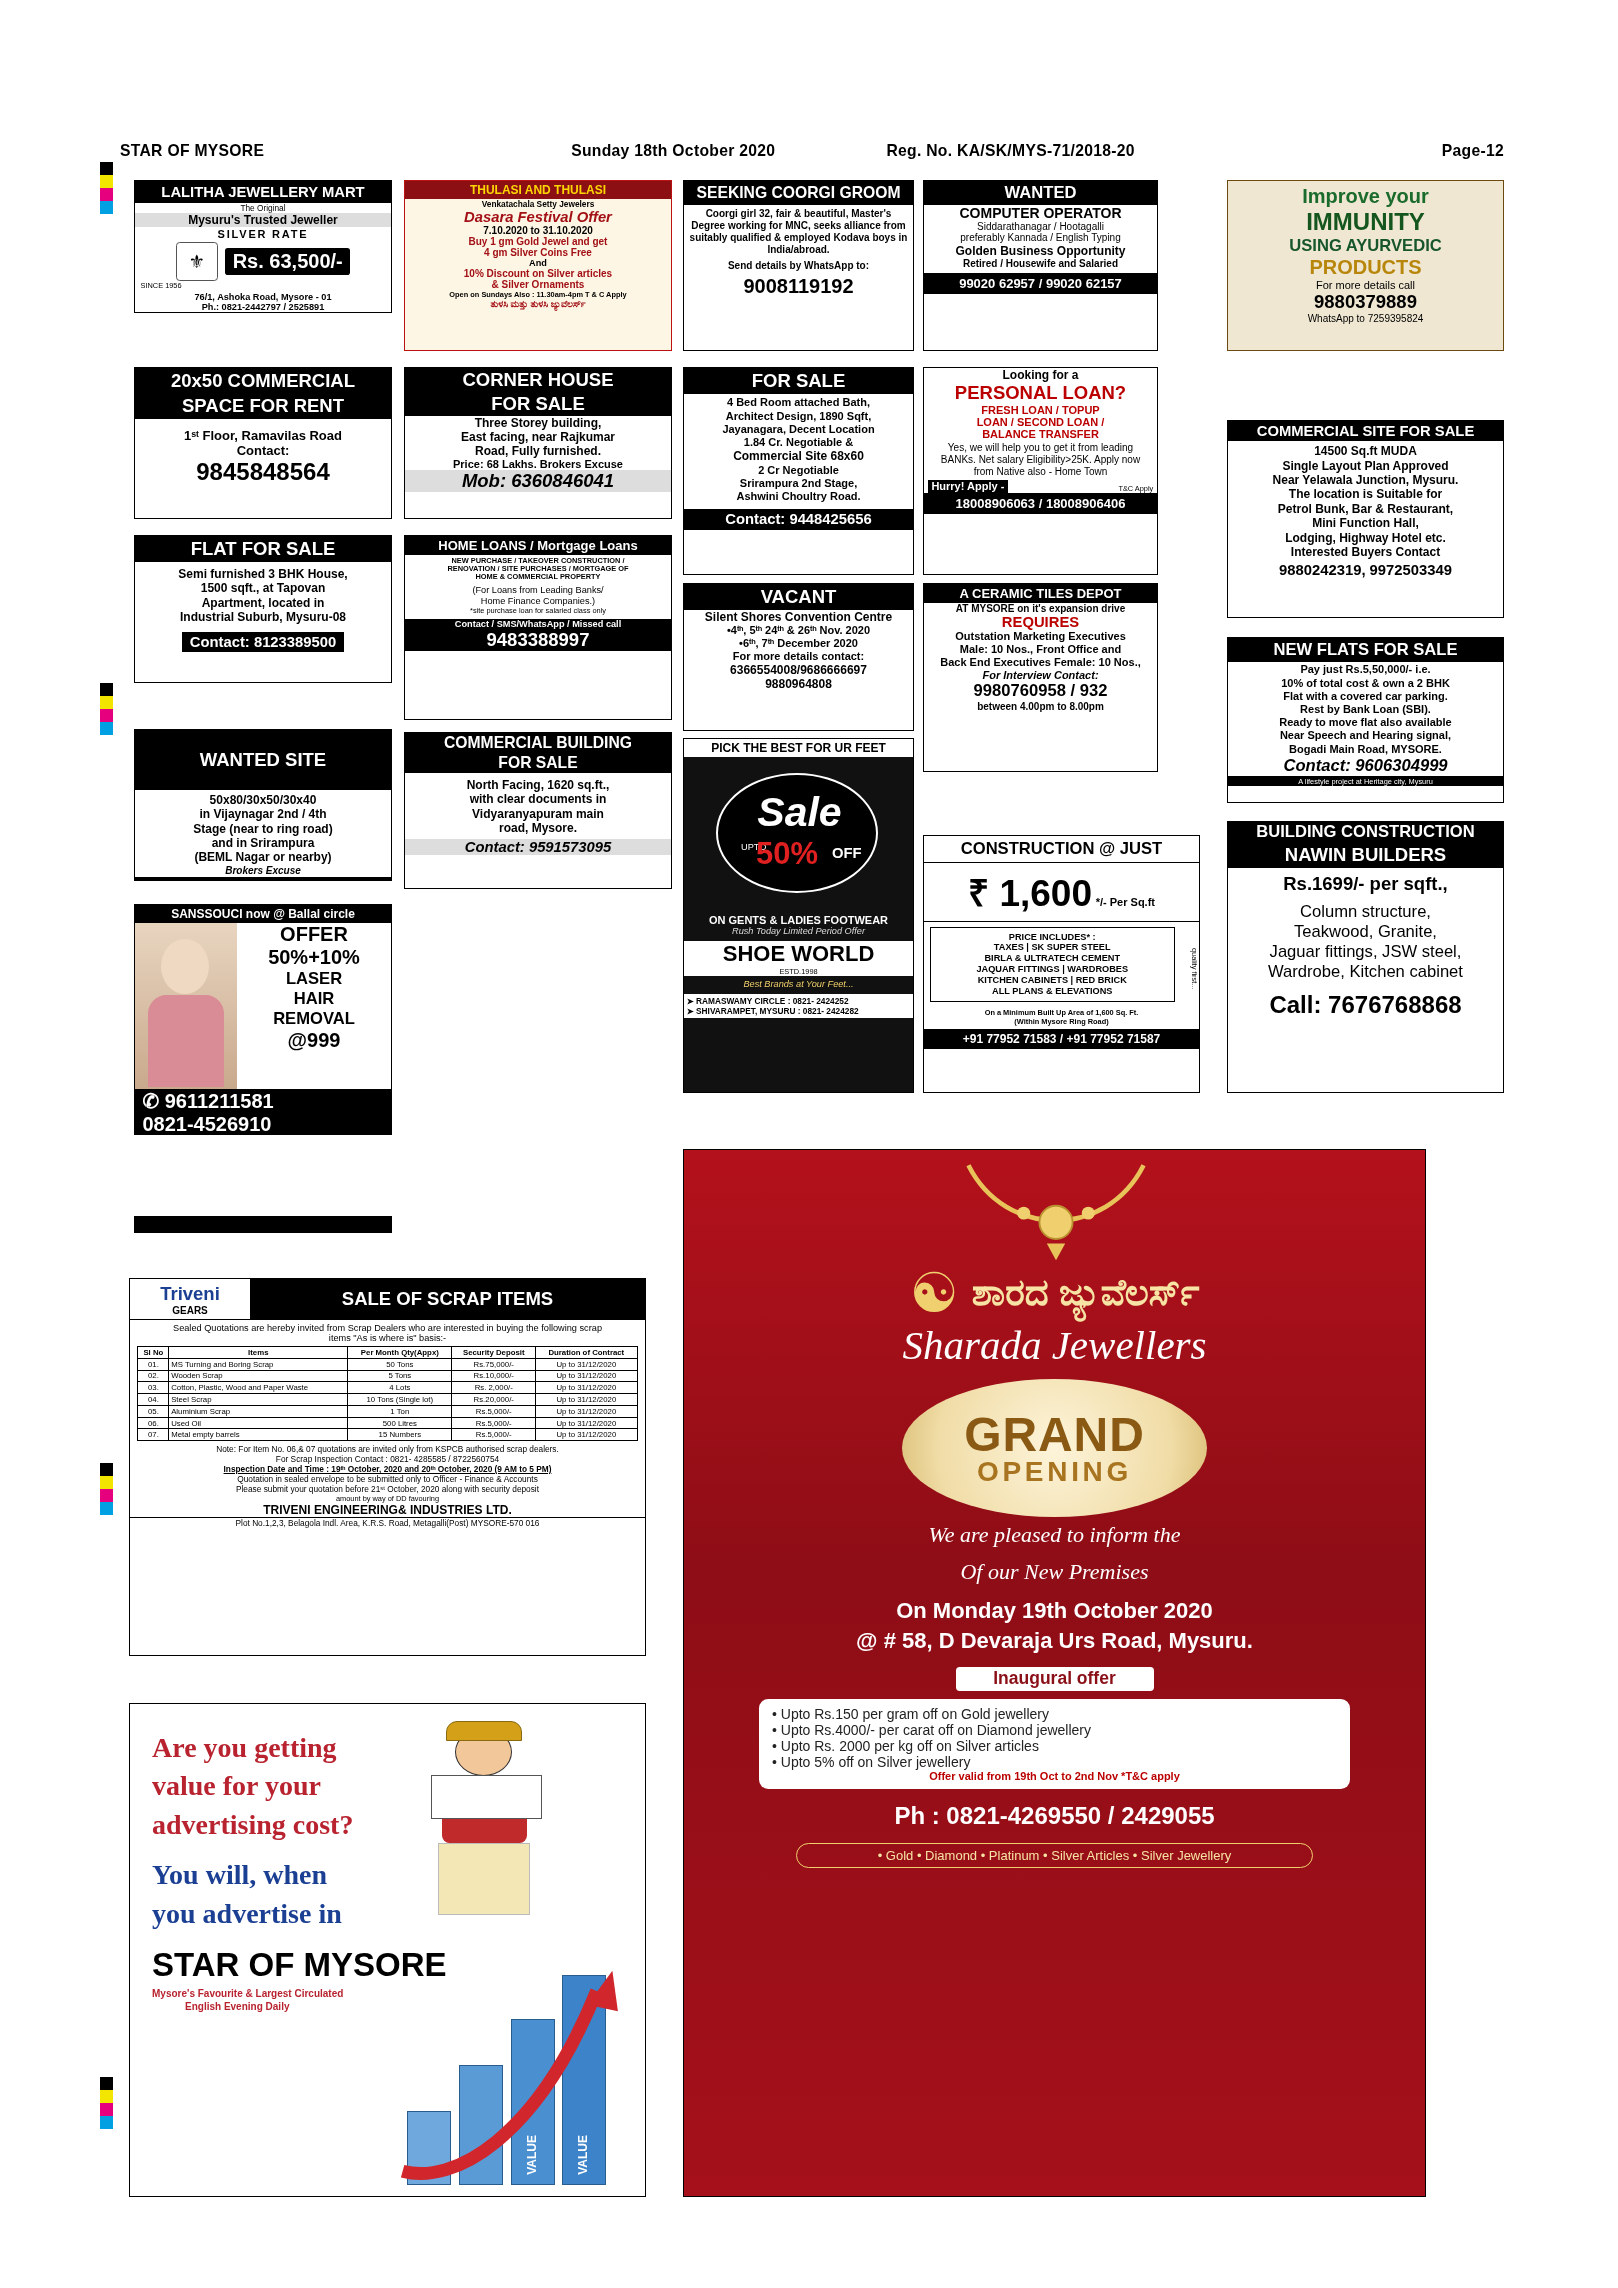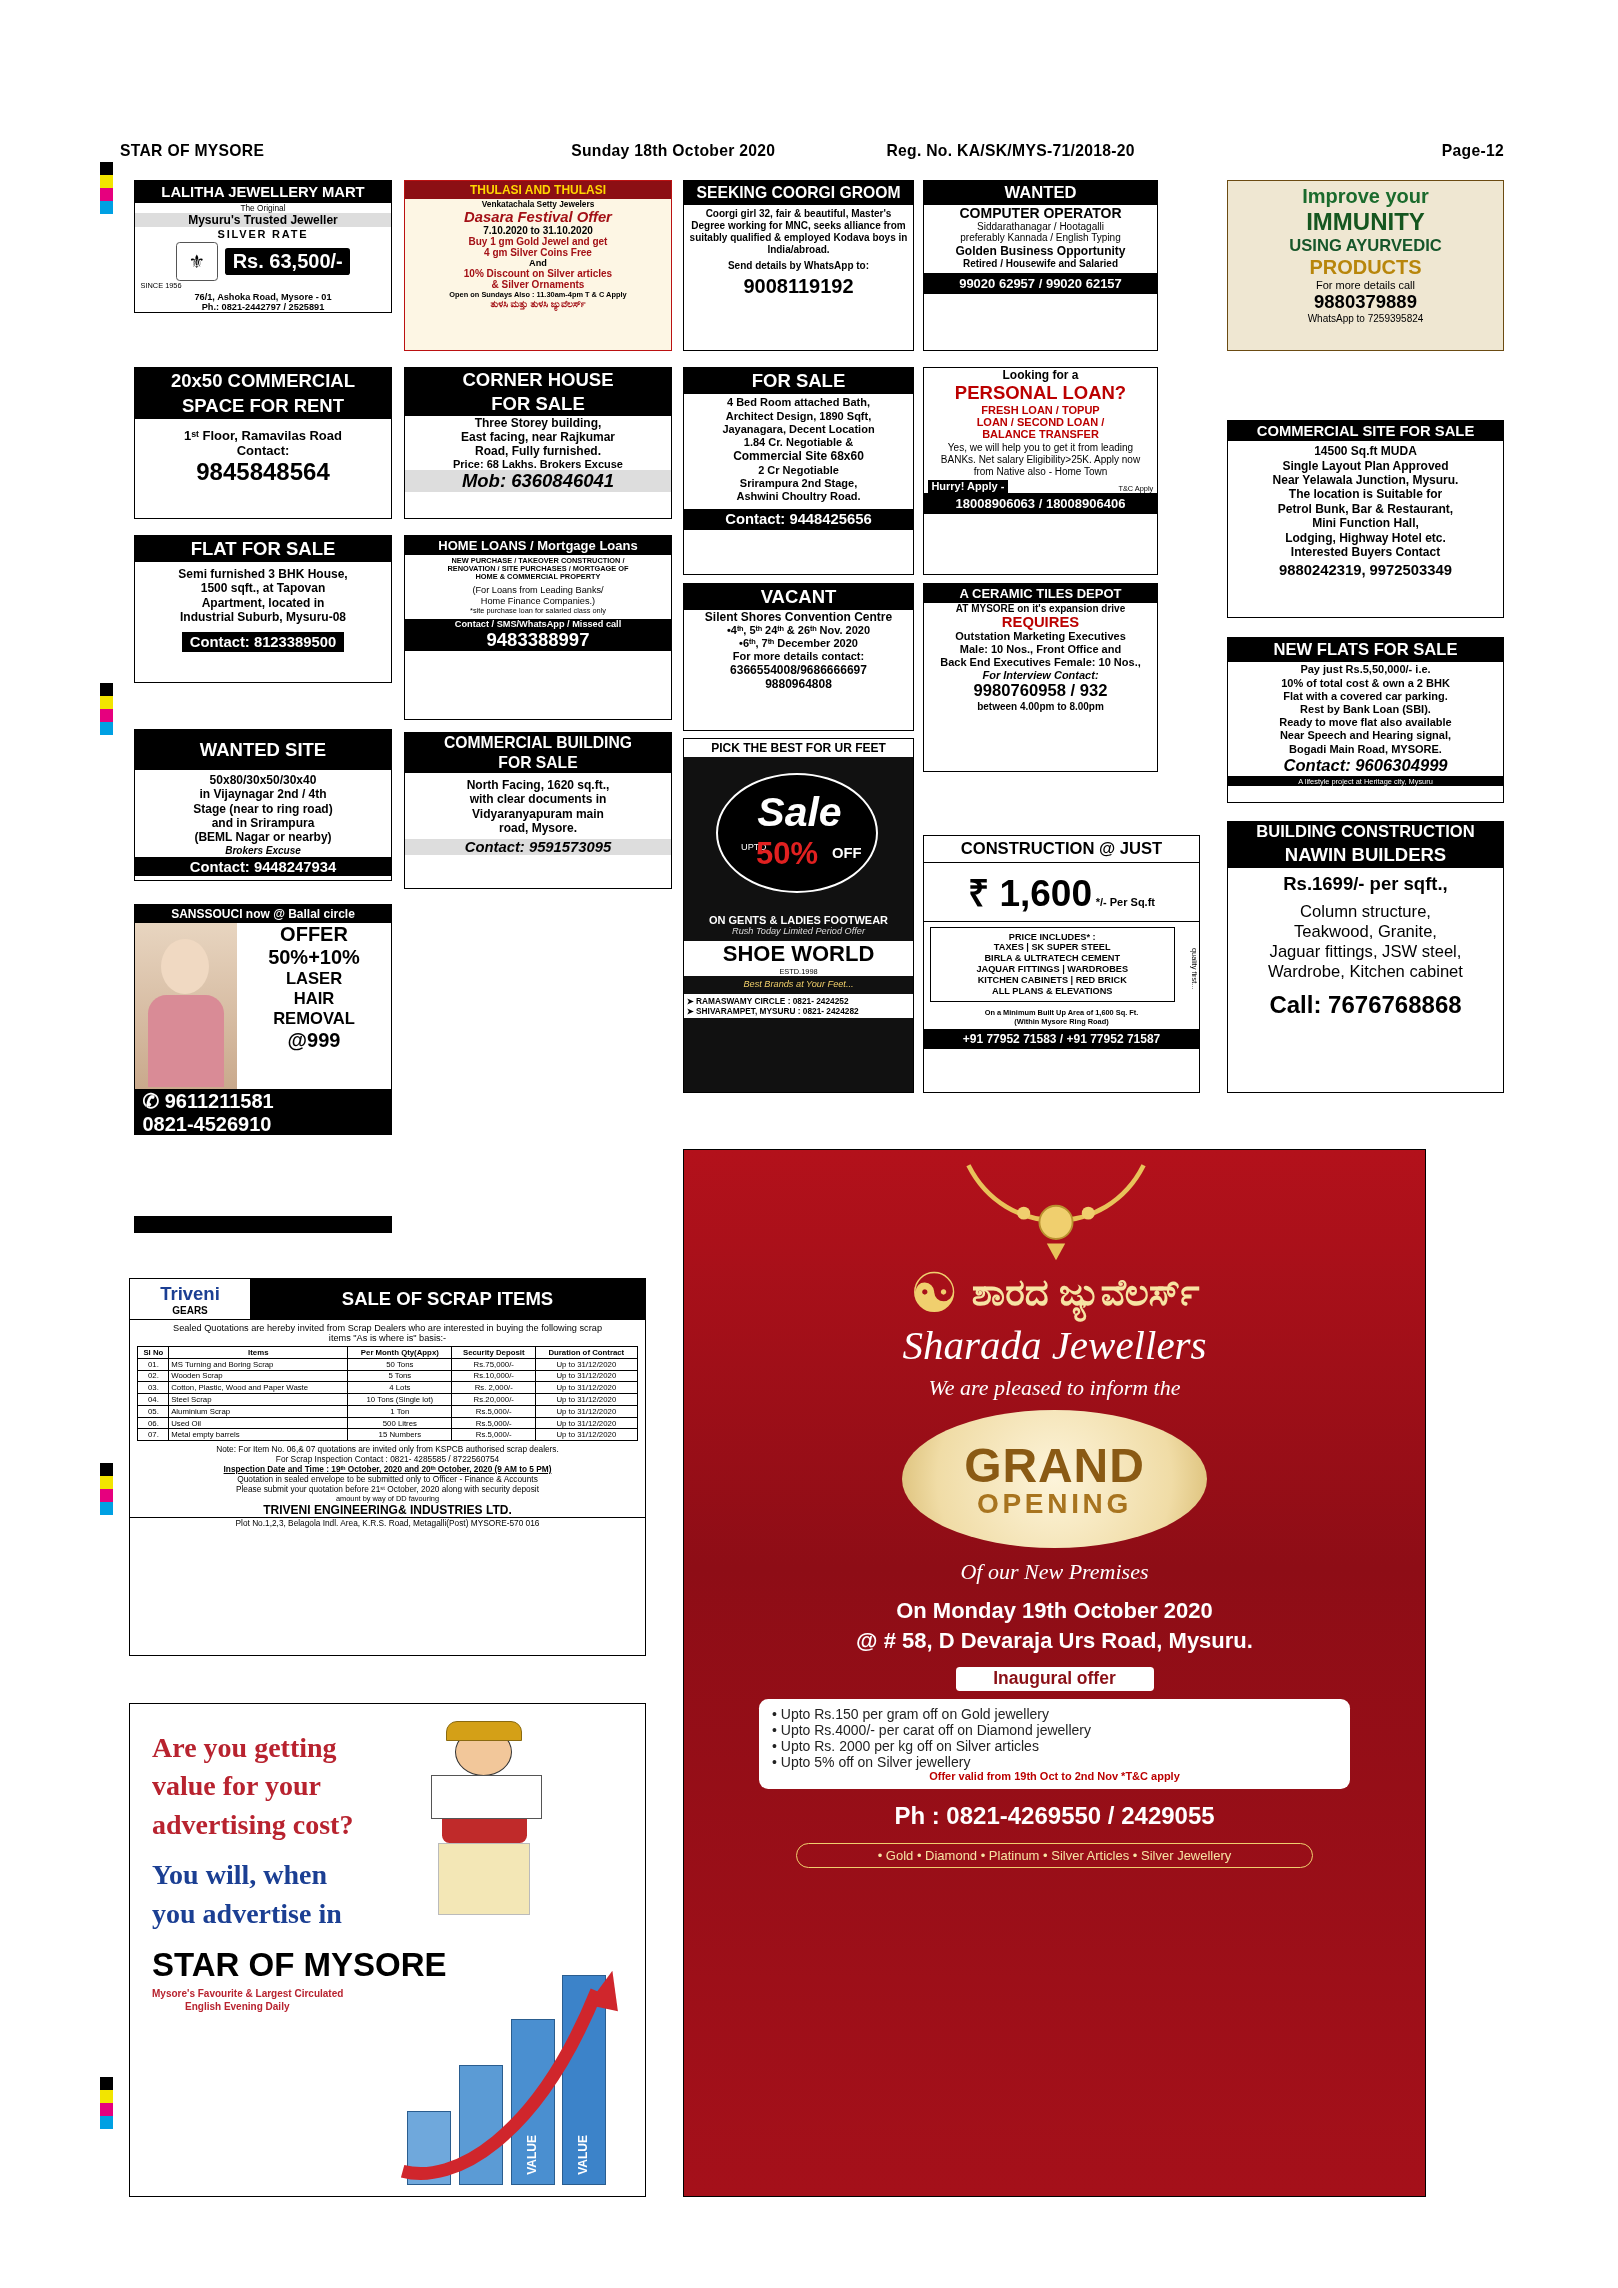--- a/index.html
+++ b/index.html
@@ -281,21 +281,21 @@
       <div>Rest by Bank Loan (SBI).</div>
       <div>Ready to move flat also available</div>
       <div>Near Speech and Hearing signal,</div>
       <div>Bogadi Main Road, MYSORE.</div>
     </div>
     <div class="center bold s18 ital">Contact: 9606304999</div>
     <div class="blk center tiny" style="padding:0.9px 0;">A lifestyle project at Heritage city, Mysuru</div>
   </div>
 
   <div class="ad" style="left:134px; top:729px; width:258px; height:152px;">
-    <div class="hdr-black s20" style="padding:9px 0;">WANTED SITE</div>
+    <div class="hdr-black s20" style="padding:19px 0;">WANTED SITE</div>
     <div class="center s13 bold lh12" style="padding-top:2.8px;">
       <div>50x80/30x50/30x40</div>
       <div>in Vijaynagar 2nd / 4th</div>
       <div>Stage (near to ring road)</div>
       <div>and in Srirampura</div>
       <div>(BEML Nagar or nearby)</div>
       <div class="s11 ital">Brokers Excuse</div>
     </div>
     <div class="blk center bold s16" style="padding:1.8px 0;">Contact: 9448247934</div>
   </div>
@@ -522,26 +522,26 @@
         <circle cx="80" cy="62" r="7" fill="#f0cf6e"></circle>
         <circle cx="150" cy="62" r="7" fill="#f0cf6e"></circle>
         <path d="M105 95 l10 18 l10 -18 z" fill="#e8c35a"></path>
       </svg>
     </div>
     <div style="display:flex;align-items:center;justify-content:center;gap:13px;">
       <div style="font-size:55px;color:#f0cf6e;font-family:'Liberation Serif',serif;">☯</div>
       <div style="font-size:37px;color:#f7e3a3;font-weight:bold;">ಶಾರದ ಜ್ಯುವೆಲರ್ಸ್</div>
     </div>
     <div style="font-size:41px;color:#fff;font-style:italic;font-family:'Liberation Serif',serif;margin-top:-3.7px;">Sharada Jewellers</div>
-    <div style="font-size:22px;color:#fff;font-style:italic;font-family:'Liberation Serif',serif;margin-top:5.5px;">We are pleased to inform the</div>
-
     <div style="margin:9.2px auto 0;width:305px;height:138px;border-radius:50%;background:radial-gradient(circle,#fdf4da 0%,#f0dca6 70%,#d9bc72 100%);display:flex;flex-direction:column;align-items:center;justify-content:center;">
       <div style="font-size:48px;font-weight:bold;color:#8a5a14;letter-spacing:0.9px;">GRAND</div>
       <div style="font-size:28px;font-weight:bold;color:#a8741f;letter-spacing:3.7px;margin-top:-5.5px;">OPENING</div>
     </div>
+
+    <div style="font-size:22px;color:#fff;font-style:italic;font-family:'Liberation Serif',serif;margin-top:5.5px;">We are pleased to inform the</div>
 
     <div style="font-size:22px;color:#fff;font-style:italic;font-family:'Liberation Serif',serif;margin-top:11px;">Of our New  Premises</div>
     <div style="font-size:22px;color:#fff;font-weight:bold;margin-top:13px;">On Monday 19th October 2020</div>
     <div style="font-size:22px;color:#fff;font-weight:bold;margin-top:3.7px;">@ # 58, D Devaraja Urs Road, Mysuru.</div>
 
     <div style="margin:13px auto 0;width:198px;background:#fff;color:#8a0f16;font-weight:bold;font-size:17.5px;border-radius:3.7px;padding:1.8px 0;">Inaugural offer</div>
 
     <div style="margin:7.4px auto 0;width:591px;background:#fff;color:#222;border-radius:9.2px;padding:7.4px 13px;text-align:left;">
       <div class="s14" style="font-size:14px;">• Upto Rs.150 per gram off on Gold jewellery</div>
       <div class="s14" style="font-size:14px;">• Upto Rs.4000/- per carat off on Diamond jewellery</div>

